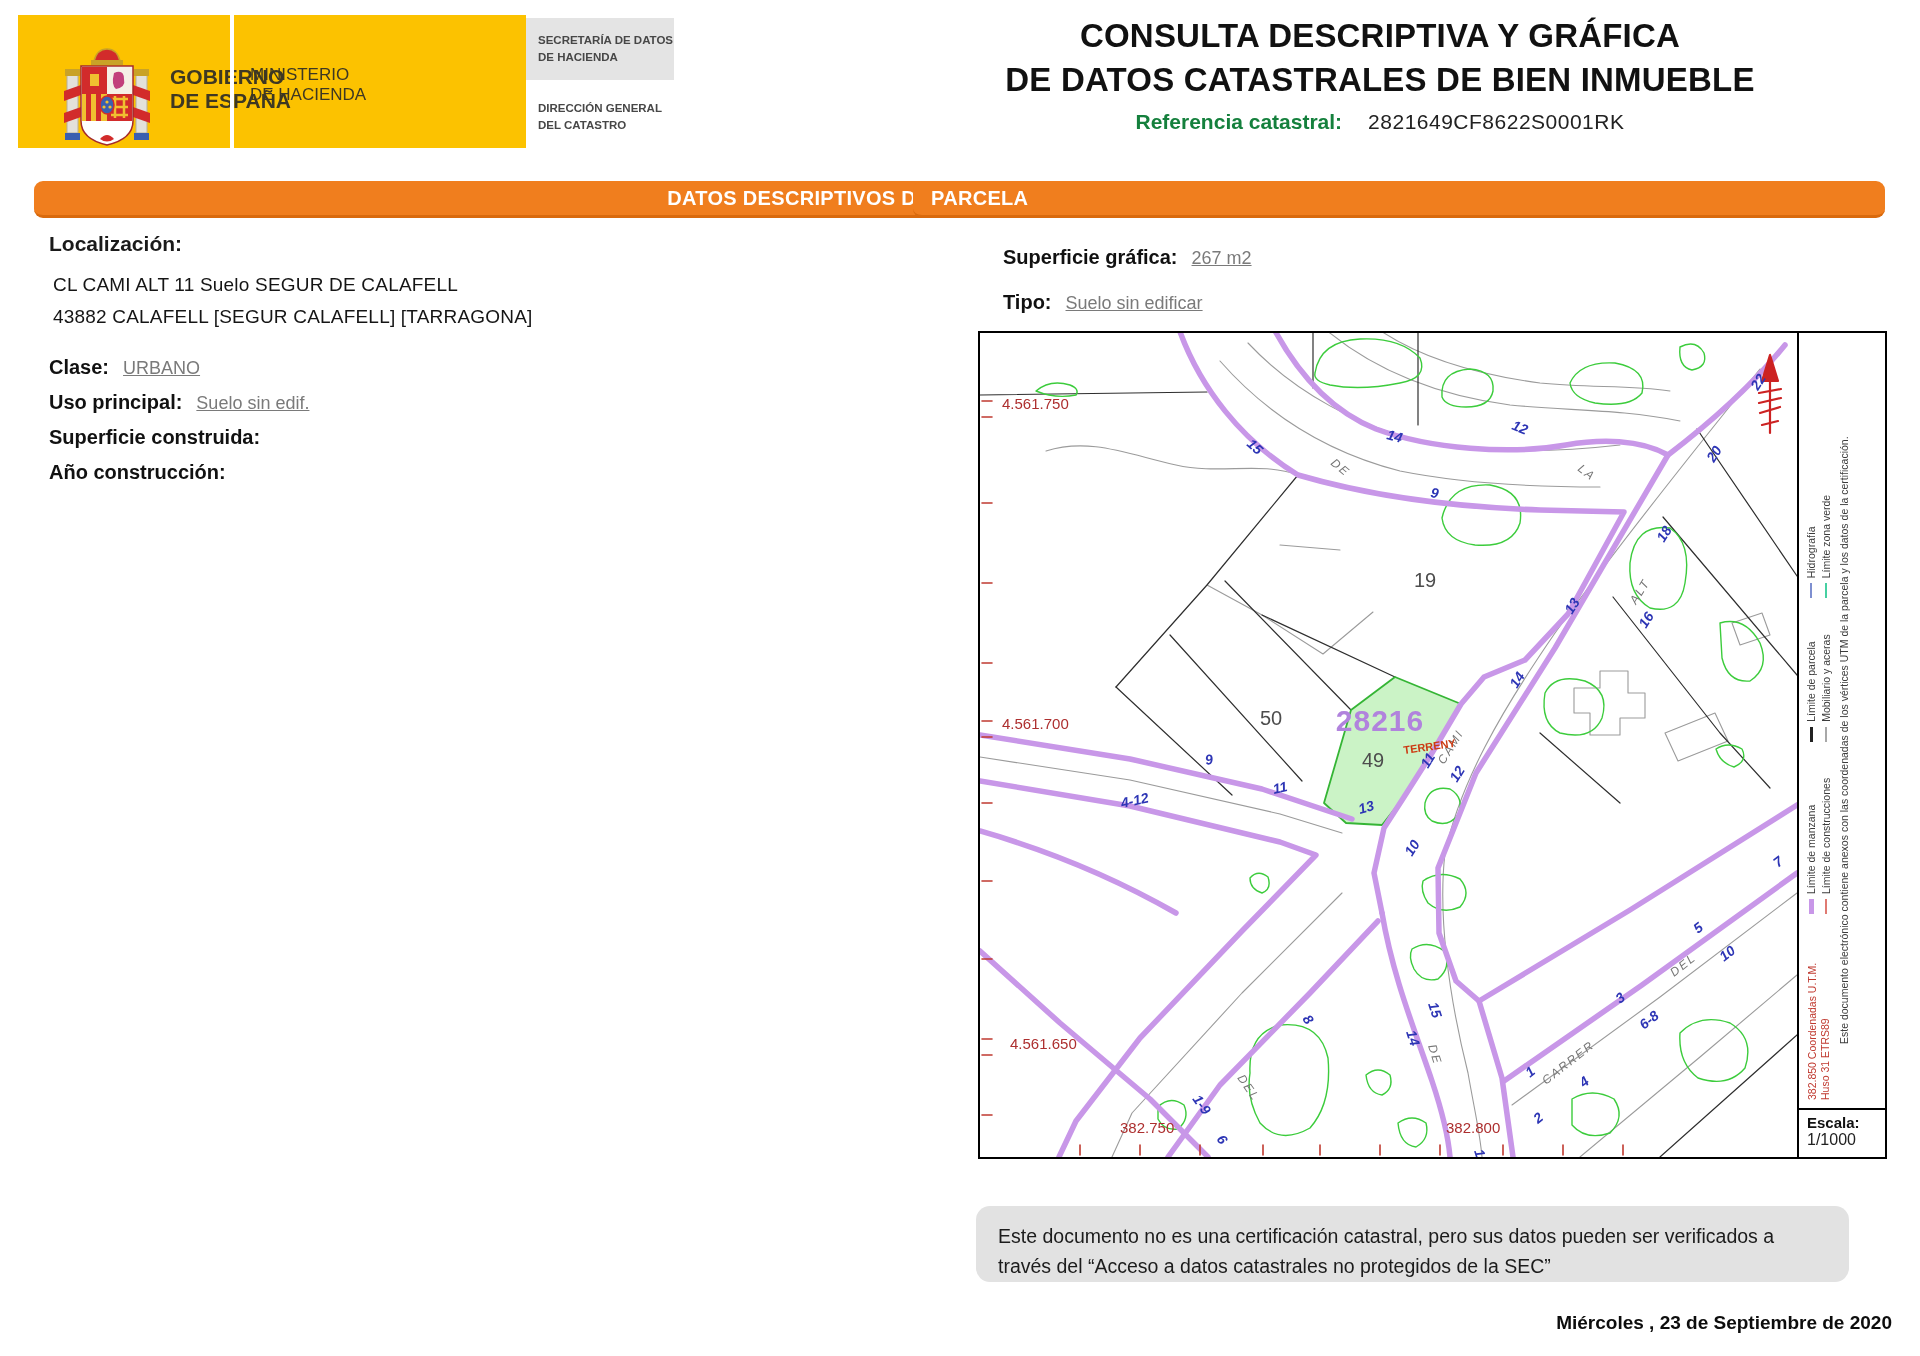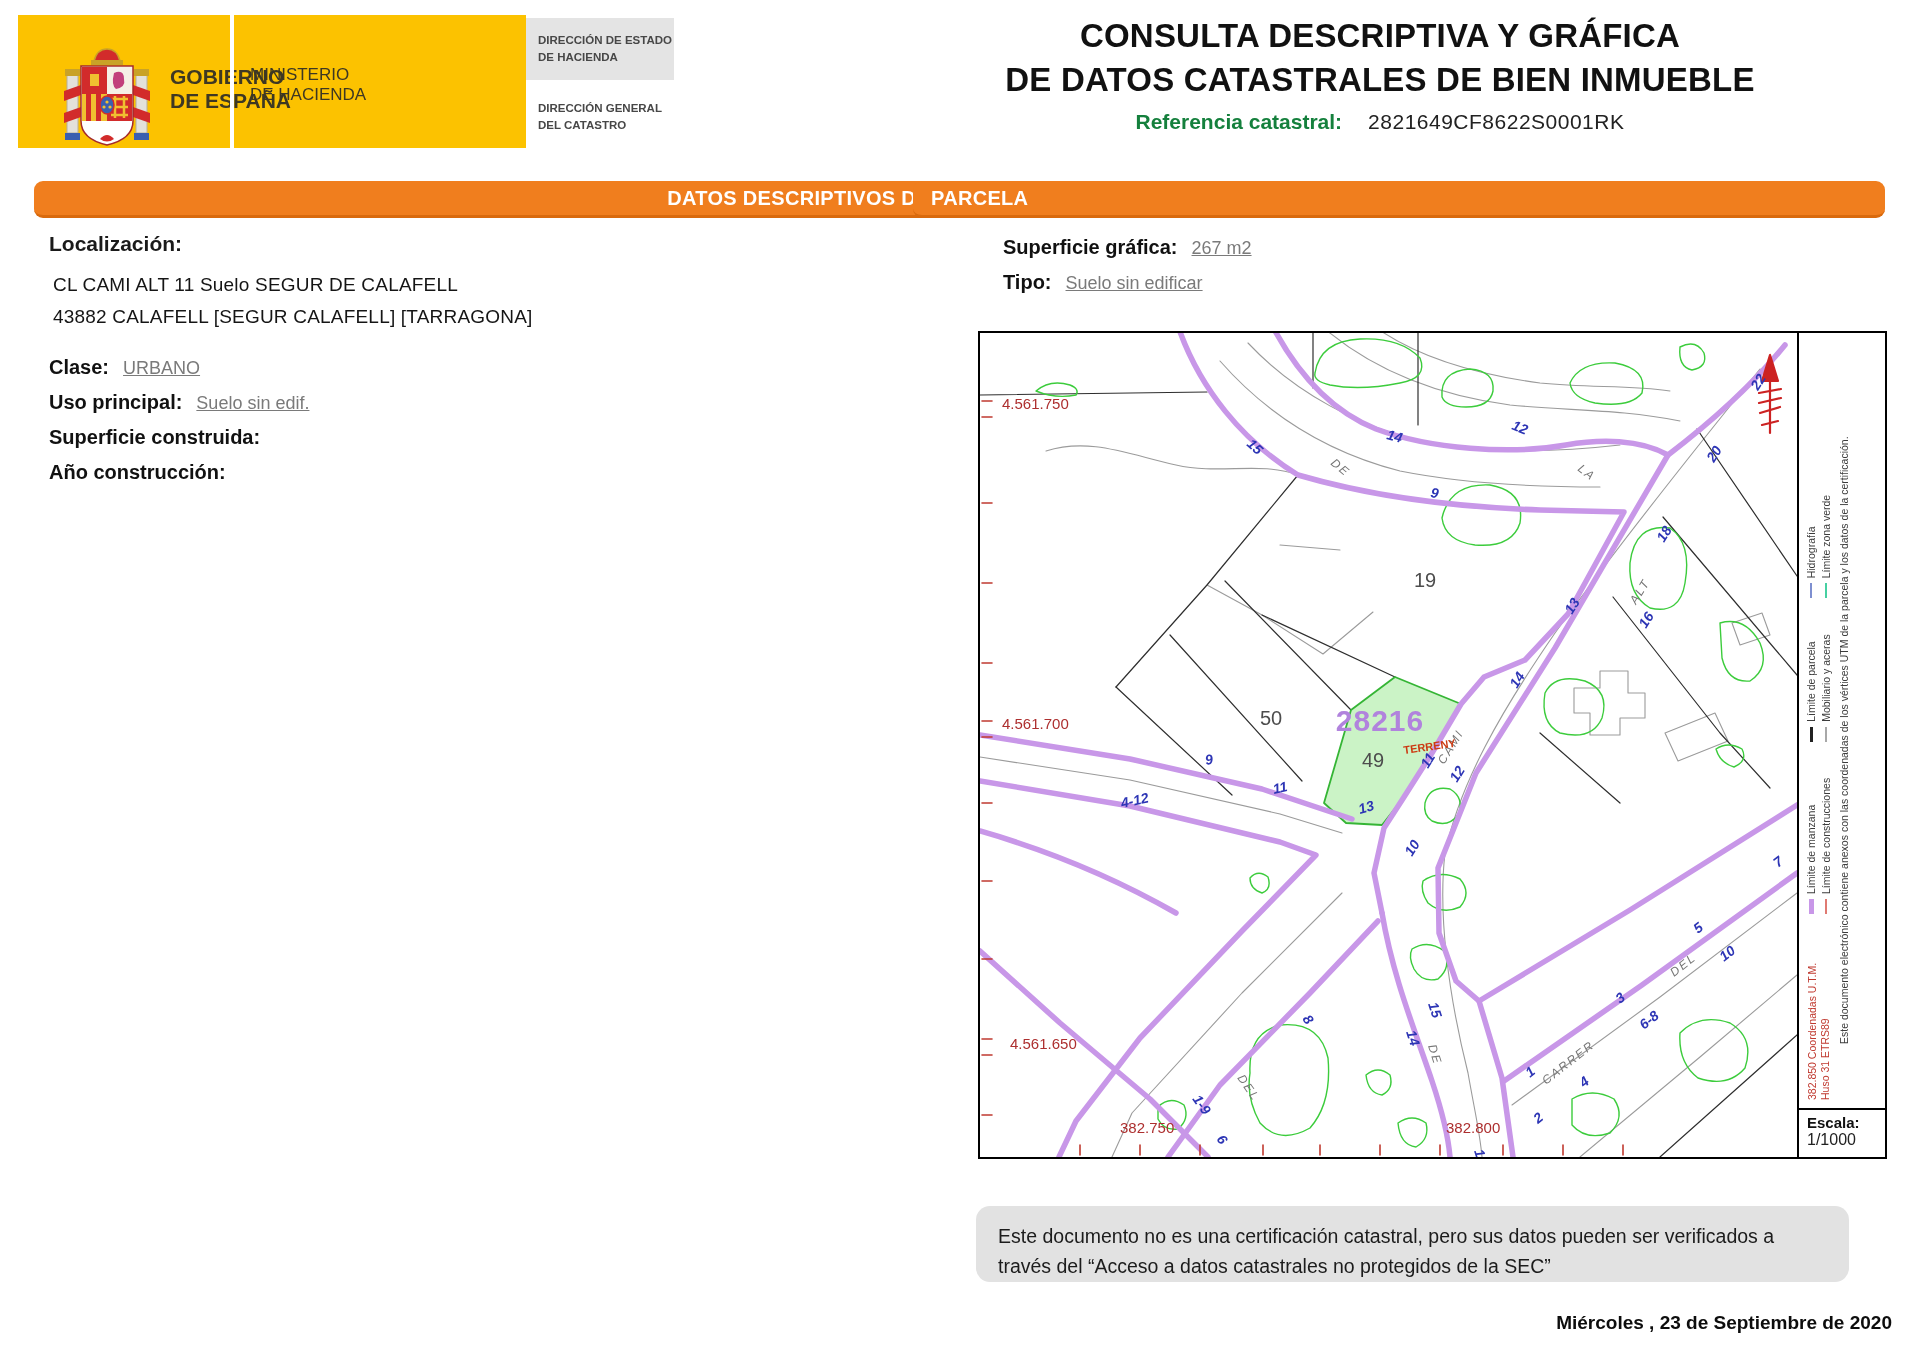--- a/index.html
+++ b/index.html
@@ -36,21 +36,21 @@
   .lp{position:absolute;left:49px;top:232px;width:800px;}
   .lp-loc{font-size:21px;font-weight:bold;margin-bottom:18px;}
   .lp-addr{font-size:19px;color:#151515;margin:0 0 10px 4px;letter-spacing:.2px;}
   .field-row{display:flex;gap:14px;align-items:baseline;margin-top:12px;}
   .field-label{font-size:20px;font-weight:bold;color:#111;}
   .field-value{font-size:18px;color:#7a7a7a;text-decoration:underline;}
   .lp .gap-top{margin-top:28px;}
 
   
   .rp{position:absolute;left:1003px;top:224px;width:860px;}
-  .rp .field-row{margin-top:12px;}
+  .rp .field-row{margin-top:22px;}
 
   
   .map-box{position:absolute;left:978px;top:331px;width:909px;height:828px;
            border:2px solid #000;box-sizing:border-box;background:#fff;}
   .map-svg{position:absolute;left:0;top:0;}
   .legend-strip{position:absolute;right:0;top:0;width:88px;height:777px;border-left:2px solid #000;box-sizing:border-box;background:#fff;}
   .legend-rot{position:absolute;left:0;top:775px;width:775px;height:86px;
               transform:rotate(-90deg);transform-origin:top left;
               display:flex;flex-direction:column;justify-content:flex-start;padding-top:6px;box-sizing:border-box;}
   .lg-top{display:flex;align-items:center;gap:36px;margin-left:8px;}
@@ -122,21 +122,21 @@
       <div>GOBIERNO</div>
       <div>DE ESPAÑA</div>
     </div>
     <div class="gov-divider"></div>
     <div class="gov-text2">
       <div>MINISTERIO</div>
       <div>DE HACIENDA</div>
     </div>
   </div>
   <div class="secretaria-box">
-    <div>DIRECCIÓN DE ESTADO</div>
+    <div>SECRETARÍA DE DATOS</div>
     <div>DE HACIENDA</div>
   </div>
   <div class="direccion-box">
     <div>DIRECCIÓN GENERAL</div>
     <div>DEL CATASTRO</div>
   </div>
 
   <div class="title-block">
     <div class="title-line">CONSULTA DESCRIPTIVA Y GRÁFICA</div>
     <div class="title-line">DE DATOS CATASTRALES DE BIEN INMUEBLE</div>

